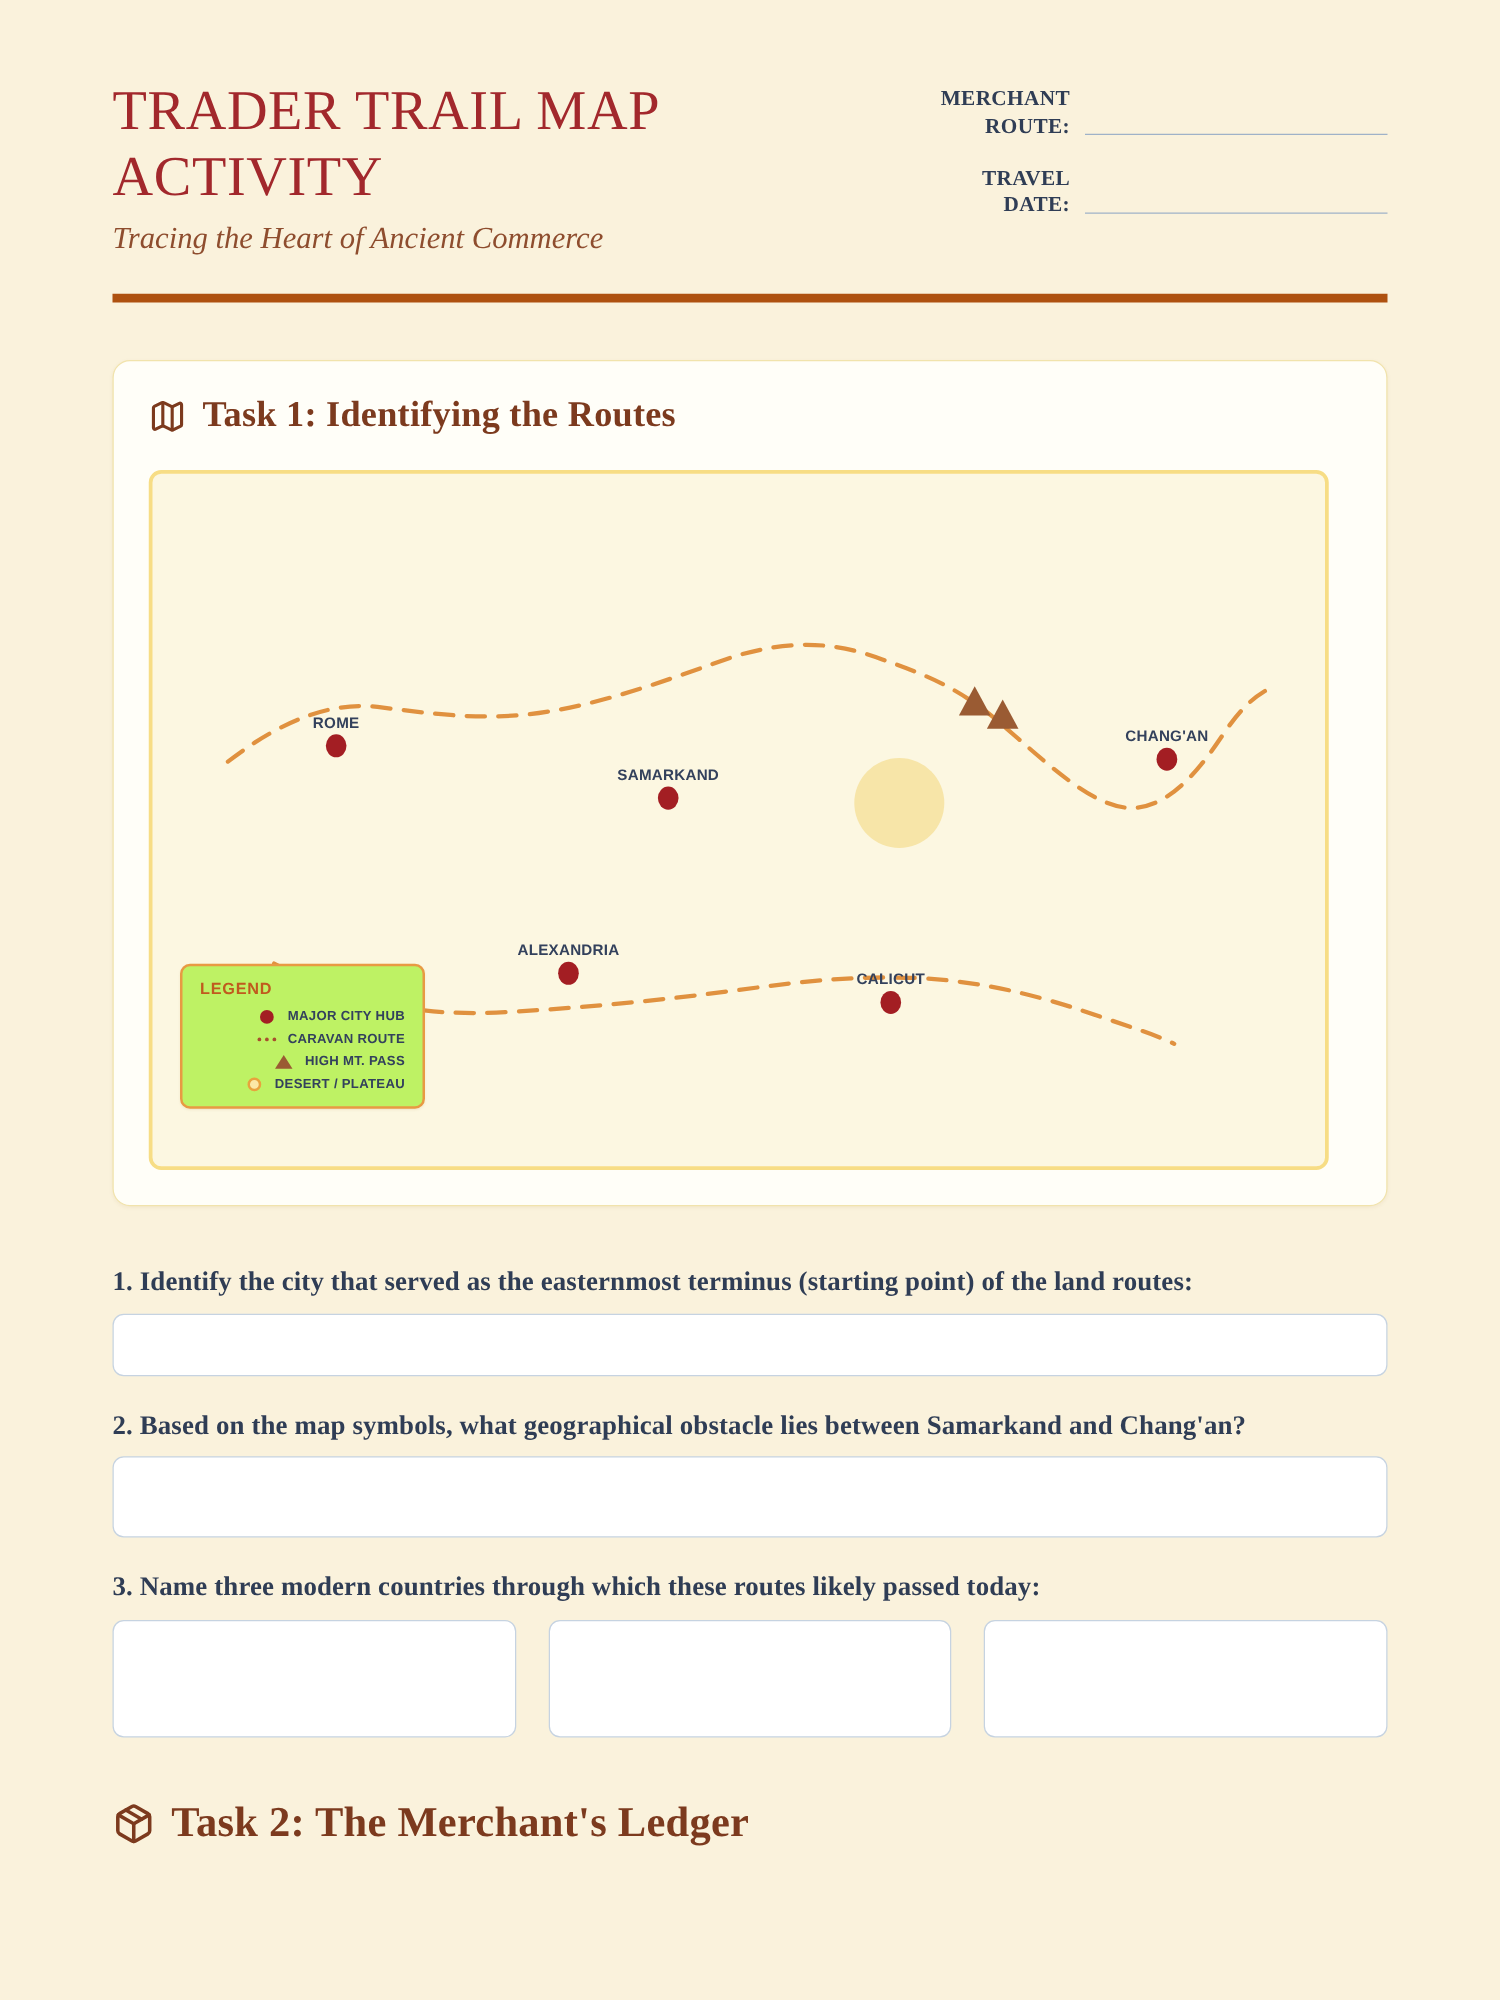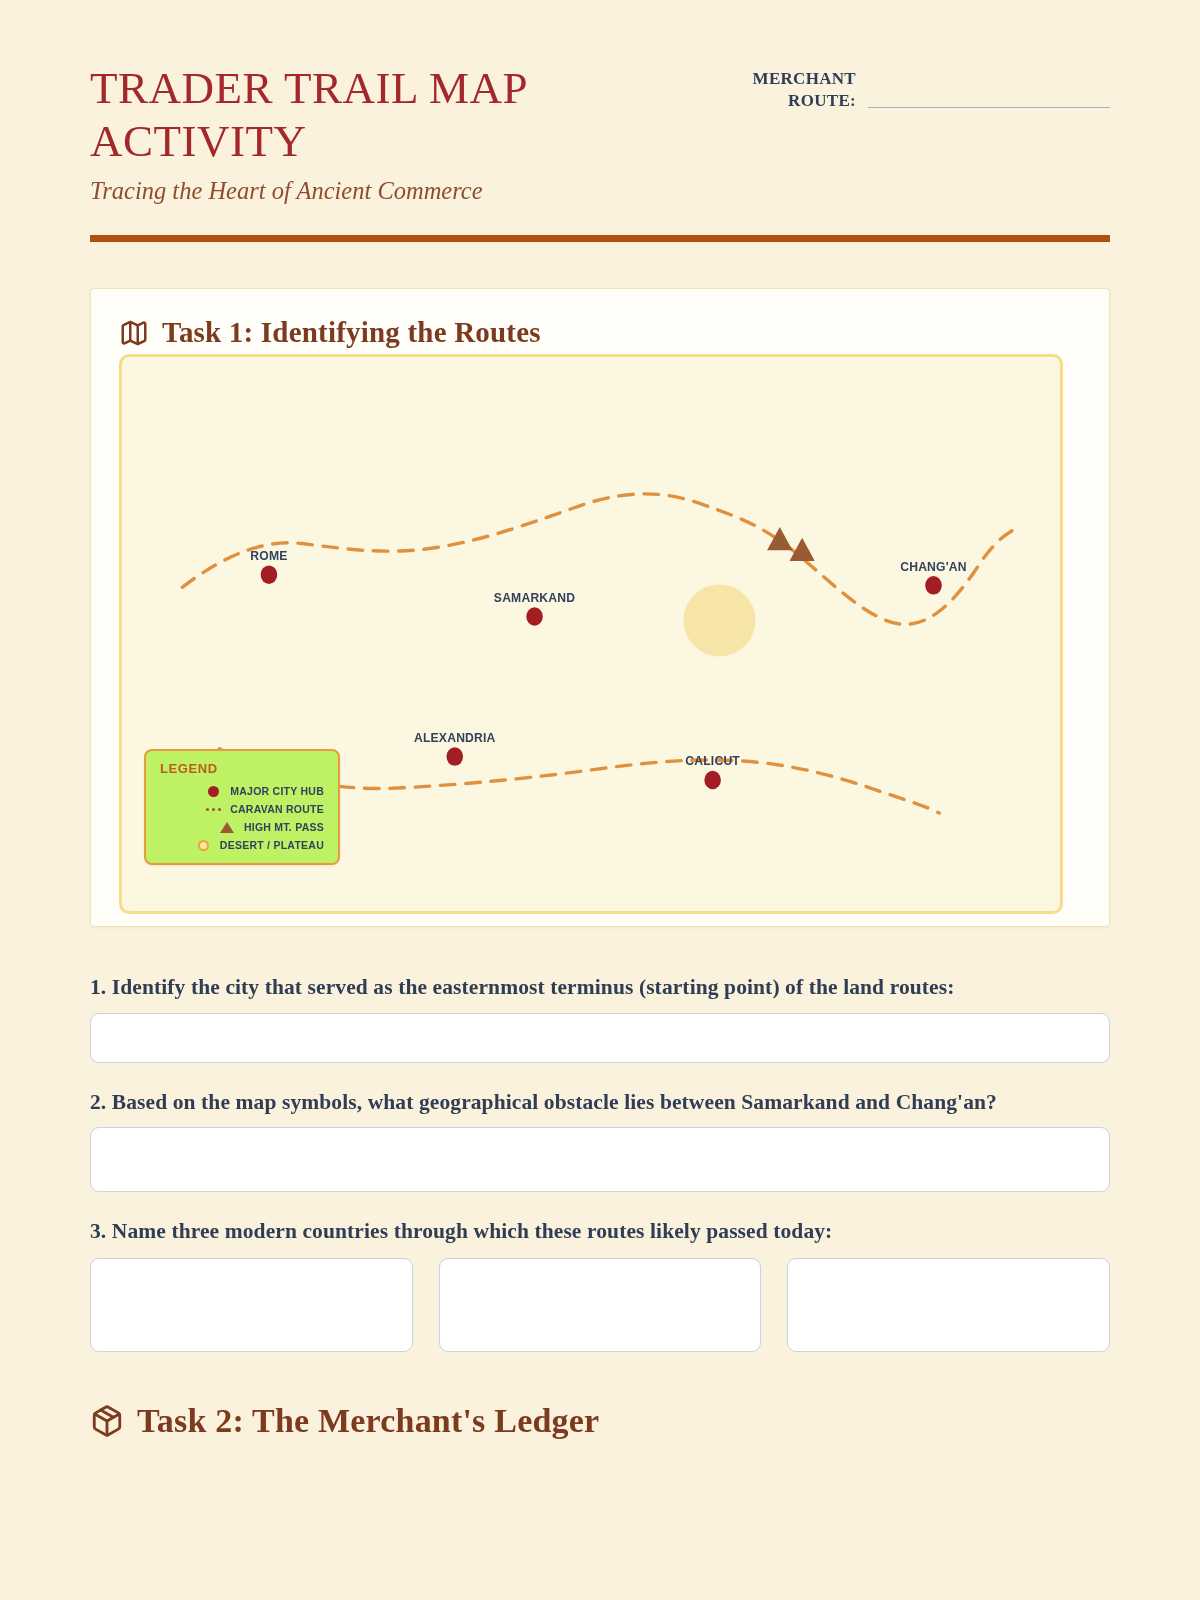--- a/index.html
+++ b/index.html
@@ -36,35 +36,35 @@
   }
   .field-line{
     flex:1;margin-left:12px;border-bottom:1.6px solid #9FB2C8;
     align-self:flex-end;margin-bottom:4px;height:0;
   }
   .divider{height:7px;background:var(--divider-color);margin-top:30px;}
 
   
   .task-card{
     margin-top:46px;background:var(--card-bg);
-    border:1.5px solid var(--card-border);border-radius:4px;padding:27px 28px 12px;
+    border:1.5px solid var(--card-border);border-radius:14px;padding:27px 28px 28px;
     box-shadow:0 1px 3px rgba(160,120,40,.07);
   }
   .task-heading{
     display:flex;align-items:center;gap:13px;color:var(--heading-color);
     font-size:29px;font-weight:700;letter-spacing:.2px;
   }
   .task-heading .task-icon{display:inline-flex;color:var(--heading-color);}
   .task-heading svg{width:30px;height:30px;}
   .task-heading.task2{margin-top:50px;font-size:34px;}
   .task-heading.task2 svg{width:34px;height:34px;}
 
   
   .map-panel{
-    position:relative;margin-top:5px;width:944px;height:560px;
+    position:relative;margin-top:27px;width:944px;height:560px;
     background:var(--map-bg);border:3px solid var(--map-border);border-radius:10px;
     overflow:hidden;
   }
   .map-panel svg.map-svg{position:absolute;left:0;top:0;width:100%;height:100%;}
   .legend{
     position:absolute;left:22px;top:392px;width:196px;
     background:#bef264;border:2px solid var(--legend-border);border-radius:8px;
     padding:10px 14px 12px;font-family:"Liberation Sans",sans-serif;
     box-shadow:0 1px 2px rgba(160,120,40,.12);
   }
@@ -111,20 +111,24 @@
 <div class="page">
 
   <header class="header">
     <div class="header-left">
       <h1 class="title">TRADER TRAIL MAP ACTIVITY</h1>
       <p class="subtitle">Tracing the Heart of Ancient Commerce</p>
     </div>
     <div class="header-fields" id="header-fields">
         <div class="field-row">
           <div class="field-label">MERCHANT ROUTE:</div>
+          <div class="field-line"></div>
+        </div>
+        <div class="field-row">
+          <div class="field-label">TRAVEL DATE:</div>
           <div class="field-line"></div>
         </div>
       </div>
   </header>
 
   <div class="divider"></div>
 
   <section class="task-card">
     <h2 class="task-heading">
       <span class="task-icon">

